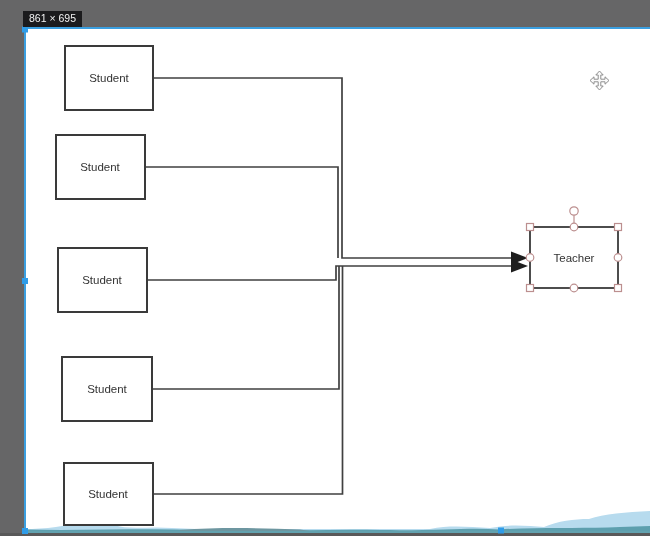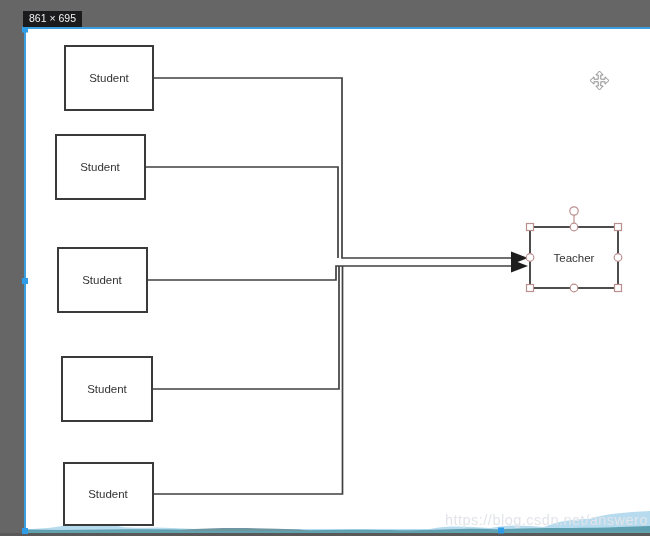--- a/index.html
+++ b/index.html
@@ -101,14 +101,13 @@
       <rect x="22" y="278" width="6" height="6"></rect>
       <rect x="22" y="528" width="6" height="6"></rect>
       <rect x="498" y="527.5" width="6" height="6"></rect>
     </g>
 
     <g transform="translate(590,71)">
       <path d="M9.5,0 L13.2,4 L10.8,4 L10.8,8.2 L15,8.2 L15,5.8 L19,9.5 L15,13.2 L15,10.8 L10.8,10.8 L10.8,15 L13.2,15 L9.5,19 L5.8,15 L8.2,15 L8.2,10.8 L4,10.8 L4,13.2 L0,9.5 L4,5.8 L4,8.2 L8.2,8.2 L8.2,4 L5.8,4 Z" fill="#fafafa" stroke="#8f8f8f" stroke-width="1" stroke-linejoin="round"></path>
     </g>
   </svg>
 
-  <div class="watermark">https://blog.csdn.net/answero</div>
 </div>
 
 </body></html>

